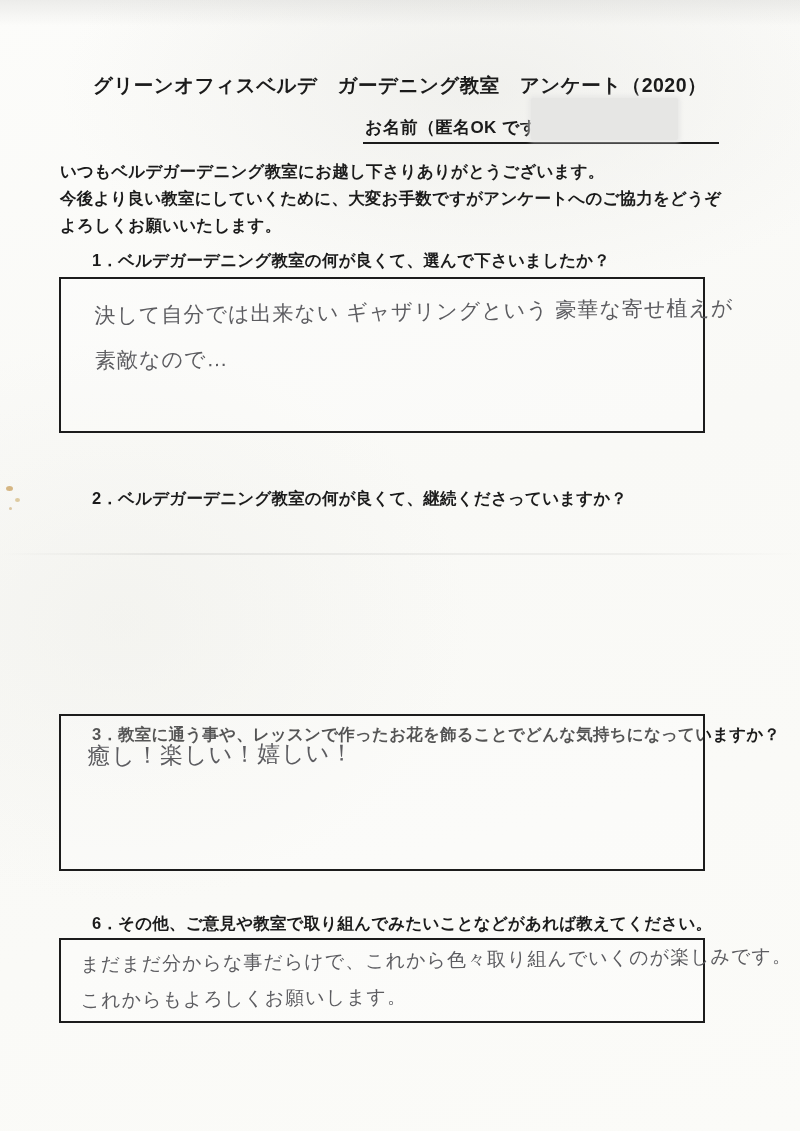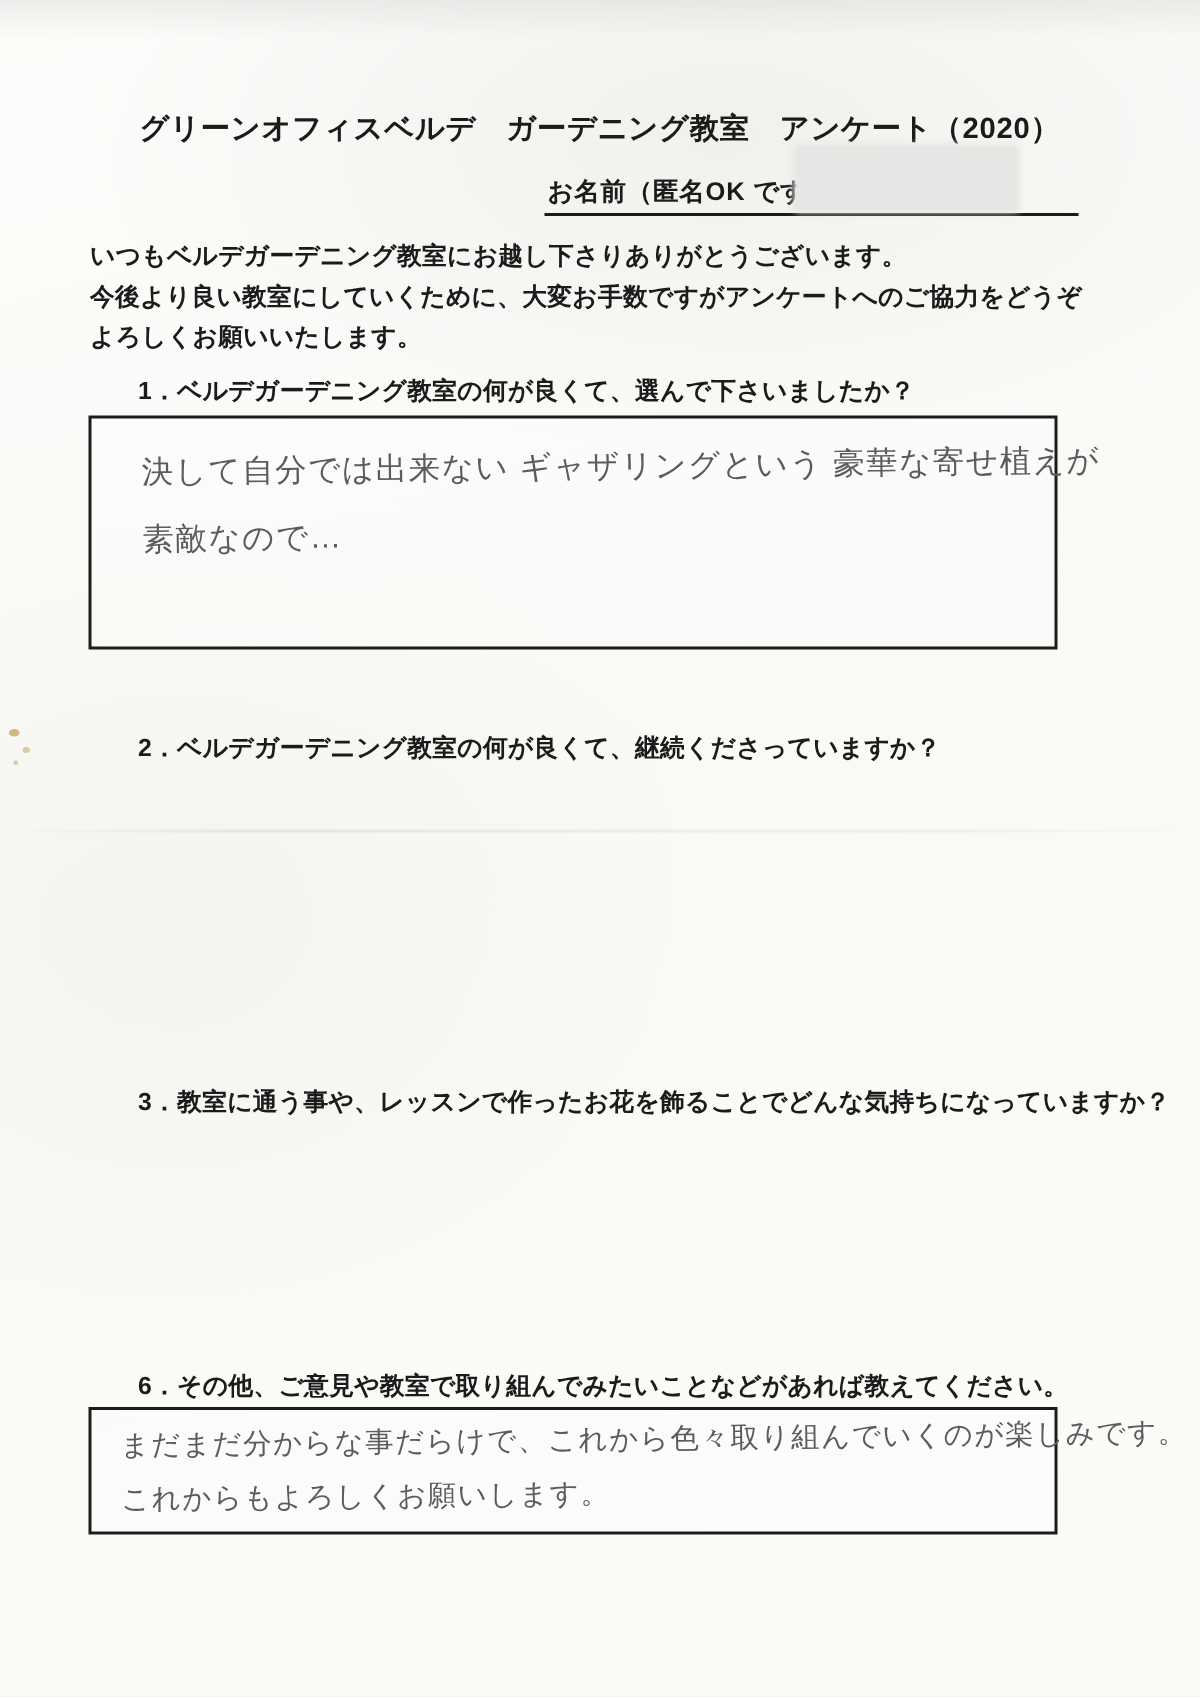--- a/index.html
+++ b/index.html
@@ -105,20 +105,25 @@
   <div class="abox b1">
     <div class="hw">
       <div>決して自分では出来ない ギャザリングという 豪華な寄せ植えが</div>
       <div>素敵なので…</div>
     </div>
   </div>
 
   <div class="q-label q2-label">2．ベルデガーデニング教室の何が良くて、継続くださっていますか？</div>
 
   <div class="q-label q3-label">3．教室に通う事や、レッスンで作ったお花を飾ることでどんな気持ちになっていますか？</div>
+  <div class="abox b3">
+    <div class="hw">
+      <div>癒し！楽しい！嬉しい！</div>
+    </div>
+  </div>
 
   <div class="q-label q4-label">6．その他、ご意見や教室で取り組んでみたいことなどがあれば教えてください。</div>
   <div class="abox b4">
     <div class="hw">
       <div>まだまだ分からな事だらけで、これから色々取り組んでいくのが楽しみです。</div>
       <div>これからもよろしくお願いします。</div>
     </div>
   </div>
 
 

